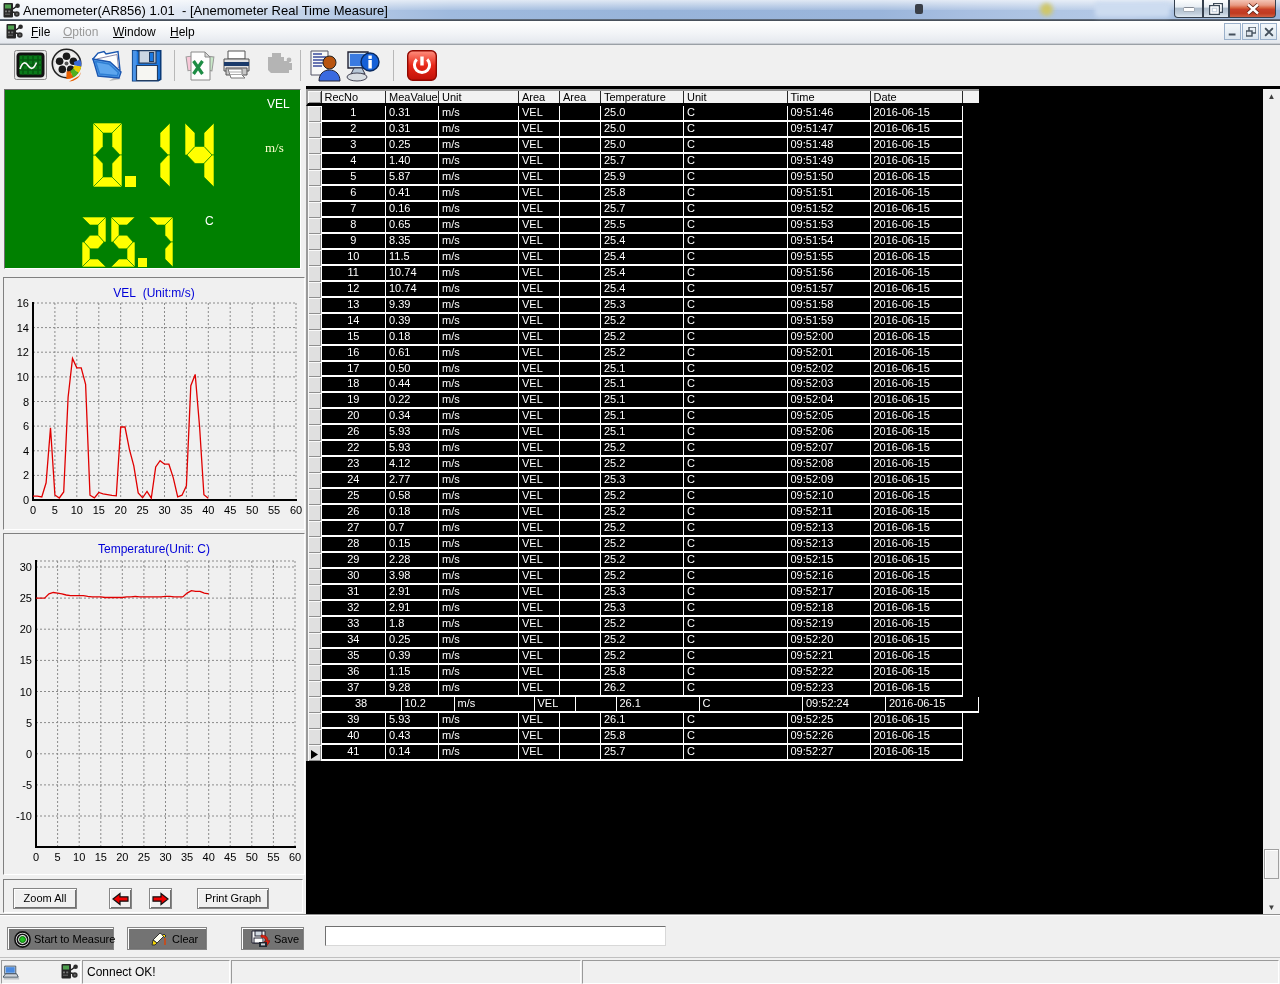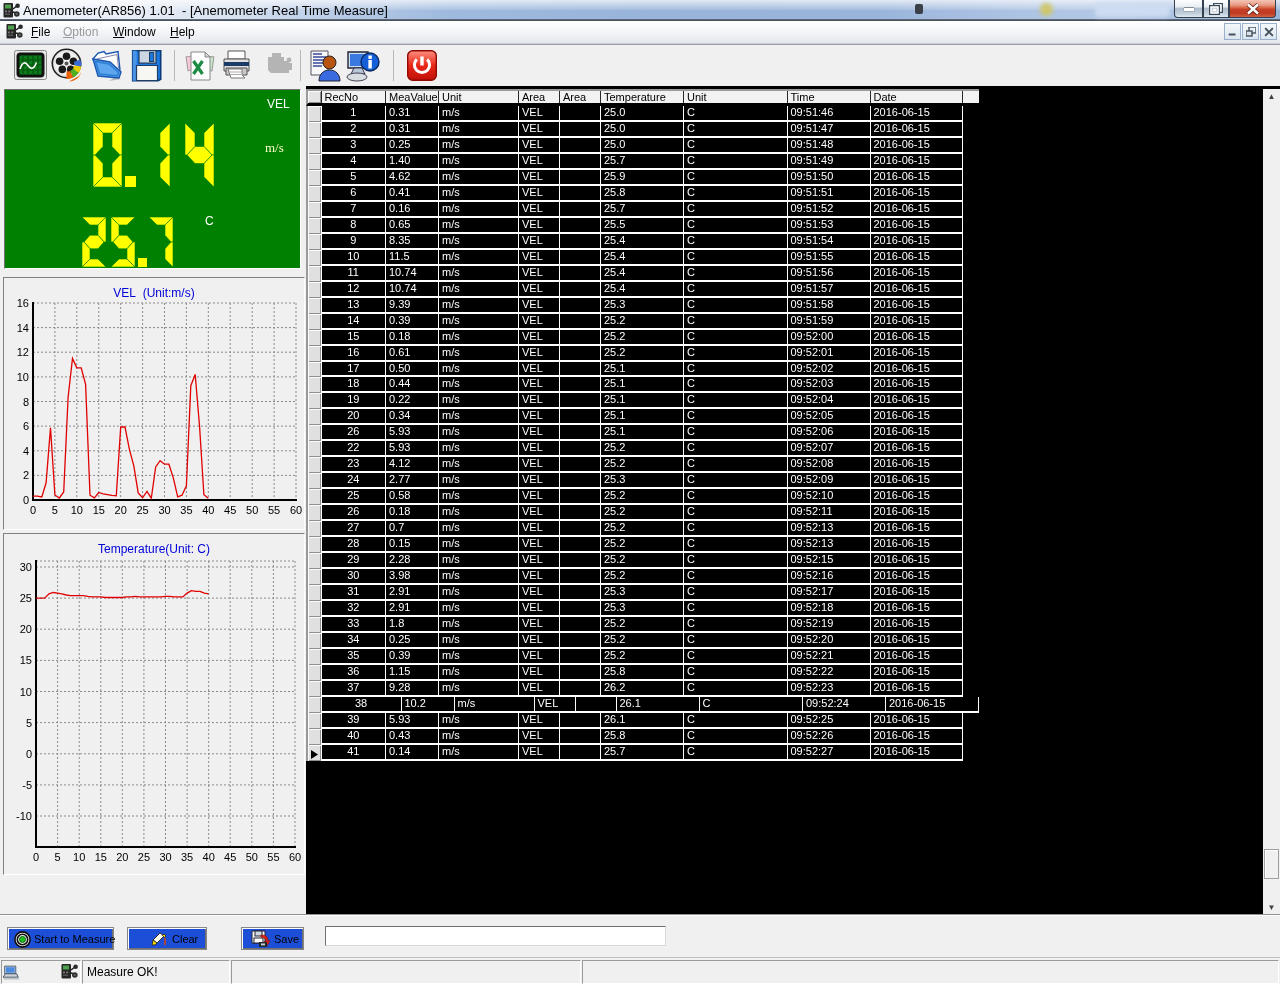--- a/index.html
+++ b/index.html
@@ -45,21 +45,21 @@
 .grow { display:flex; height:15.97px; background:#000; border-left:2px solid #9a9a9a; }
 .gind { width:13.5px; background:#e0e0e0; box-shadow:inset 1px 1px 0 #fafafa, inset -1px -1px 0 #909090; border-right:1px solid #fff; text-align:center; }
 .gc { font-size:11px; color:#fff; padding-left:3px; border-right:1px solid #fff; border-bottom:2px solid #fff; line-height:13px; overflow:hidden; white-space:nowrap; }
 .gcc { text-align:center; padding-left:0; }
 
 #vsb { left:1263px; top:3px; width:17px; height:826px; background:#f0f0f0; }
 .sbtn { position:absolute; left:0; width:17px; height:15px; color:#404040; font-size:8px; text-align:center; line-height:15px; }
 #vsbthumb { position:absolute; left:1px; top:760px; width:15px; height:30px; background:#f0f0f0; border:1px solid #a0a0a0; box-shadow:inset 1px 1px 0 #fff; }
 
 #ctrlbar { left:0; top:915px; width:1280px; height:42px; background:#f0f0f0; border-top:1px solid #fff; box-shadow:0 -1px 0 #909090; }
-.bbtn { position:absolute; top:11px; height:23px; background:#1d4ed8; border:1px solid #868686; box-shadow:inset 1px 1px 0 #ffffff, inset -1px -1px 0 #707070; font-size:11px; color:#000; }
+.bbtn { position:absolute; top:11px; height:23px; background:#737373; border:1px solid #868686; box-shadow:inset 1px 1px 0 #ffffff, inset -1px -1px 0 #707070; font-size:11px; color:#000; }
 #inputbox { position:absolute; left:325px; top:10px; width:341px; height:20px; background:#fff; border:1px solid; border-color:#707070 #d8d8d8 #d8d8d8 #707070; }
 #statusbar { left:0; top:957px; width:1280px; height:27px; background:#f0f0f0; border-top:1px solid #c0c0c0; }
 .scell { position:absolute; top:2px; height:24px; border:1px solid; border-color:#9a9a9a #ffffff #ffffff #9a9a9a; }
 </style></head>
 <body>
 <div class="abs" id="titlebar"></div>
 <div class="abs" style="left:3px;top:2px;z-index:5"><svg width="17" height="17" viewBox="0 0 17 17">
 <rect x="0.5" y="1" width="9.5" height="14.5" rx="1" fill="#262626"></rect>
 <rect x="2" y="2.5" width="6" height="4" fill="#4ea04e"></rect>
 <rect x="2" y="8.5" width="2" height="1.8" fill="#777"></rect>
@@ -349,20 +349,30 @@
         <text x="139.9" y="327" text-anchor="middle" fill="#000" font-size="11">25</text>
         <text x="161.5" y="327" text-anchor="middle" fill="#000" font-size="11">30</text>
         <text x="183.1" y="327" text-anchor="middle" fill="#000" font-size="11">35</text>
         <text x="204.7" y="327" text-anchor="middle" fill="#000" font-size="11">40</text>
         <text x="226.2" y="327" text-anchor="middle" fill="#000" font-size="11">45</text>
         <text x="247.8" y="327" text-anchor="middle" fill="#000" font-size="11">50</text>
         <text x="269.4" y="327" text-anchor="middle" fill="#000" font-size="11">55</text>
         <text x="291.0" y="327" text-anchor="middle" fill="#000" font-size="11">60</text>
         <polyline points="32.0,64.1 36.3,64.1 40.6,64.1 45.0,59.8 49.3,58.5 53.6,59.1 57.9,59.8 62.2,61.0 66.5,61.6 70.8,61.6 75.2,61.6 79.5,61.6 83.8,62.3 88.1,62.9 92.4,62.9 96.8,62.9 101.1,63.5 105.4,63.5 109.7,63.5 114.0,63.5 118.3,63.5 122.7,62.9 127.0,62.9 131.3,62.3 135.6,62.9 139.9,62.9 144.2,62.9 148.6,62.9 152.9,62.9 157.2,62.9 161.5,62.3 165.8,62.3 170.1,62.9 174.4,62.9 178.8,62.9 183.1,59.1 187.4,56.7 191.7,57.3 196.0,57.3 200.3,59.1 204.7,59.8" fill="none" stroke="#e00000" stroke-width="1.3"></polyline>
       </svg>
+  <div class="abs" id="chartbtns">
+    <div class="cbtn" style="left:9px;width:64px;line-height:19px">Zoom All</div>
+    <div class="cbtn" style="left:105px;width:23px;padding-top:3px"><svg width="17" height="14" viewBox="0 0 17 14">
+<path d="M1 7 L8 1.5 V4.8 H16 V9.2 H8 V12.5 Z" fill="#f00000" stroke="#111" stroke-width="1.2"></path>
+</svg></div>
+    <div class="cbtn" style="left:145px;width:23px;padding-top:3px"><svg width="17" height="14" viewBox="0 0 17 14">
+<path d="M16 7 L9 1.5 V4.8 H1 V9.2 H9 V12.5 Z" fill="#f00000" stroke="#111" stroke-width="1.2"></path>
+</svg></div>
+    <div class="cbtn" style="left:193px;width:72px;line-height:19px">Print Graph</div>
+  </div>
  </div>
  <div class="abs" id="grid">
       <div class="ghrow">
         <div class="gind" style="background:#e4e4e4"></div>
         <div class="ghc" style="width:64.5px">RecNo</div>
         <div class="ghc" style="width:53px">MeaValue</div>
         <div class="ghc" style="width:80px">Unit</div>
         <div class="ghc" style="width:41px">Area</div>
         <div class="ghc" style="width:41px">Area</div>
         <div class="ghc" style="width:83px">Temperature</div>
@@ -414,21 +424,21 @@
         <div class="gc" style="width:41px">VEL</div>
         <div class="gc" style="width:41px"></div>
         <div class="gc" style="width:83px">25.7</div>
         <div class="gc" style="width:103.5px">C</div>
         <div class="gc" style="width:83.0px">09:51:49</div>
         <div class="gc" style="width:92.5px">2016-06-15</div>
       </div>
       <div class="grow">
         <div class="gind"></div>
         <div class="gc gcc" style="width:64.5px">5</div>
-        <div class="gc" style="width:53px">4.62</div>
+        <div class="gc" style="width:53px">5.87</div>
         <div class="gc" style="width:80px">m/s</div>
         <div class="gc" style="width:41px">VEL</div>
         <div class="gc" style="width:41px"></div>
         <div class="gc" style="width:83px">25.9</div>
         <div class="gc" style="width:103.5px">C</div>
         <div class="gc" style="width:83.0px">09:51:50</div>
         <div class="gc" style="width:92.5px">2016-06-15</div>
       </div>
       <div class="grow">
         <div class="gind"></div>
@@ -916,16 +926,16 @@
 <rect x="2" y="8.5" width="2" height="1.8" fill="#777"></rect>
           <rect x="5.2" y="8.5" width="2" height="1.8" fill="#777"></rect>
 <rect x="2" y="11.5" width="5" height="1.5" fill="#555"></rect>
 <path d="M10 7 l4.5 -3.5 M10 10 l5 1.5" stroke="#1c1c1c" stroke-width="1.5"></path>
 <circle cx="13.8" cy="12" r="2.8" fill="#303030"></circle>
           <circle cx="14.6" cy="3.8" r="2.3" fill="#2a2a2a"></circle>
 <circle cx="13.8" cy="12" r="1.1" fill="#686868"></circle>
 </svg></span>
     </div>
   <div class="scell" style="left:82px;width:148px">
-      <span style="position:absolute;left:4px;top:4px;font-size:12px">Measure OK!</span>
+      <span style="position:absolute;left:4px;top:4px;font-size:12px">Connect OK!</span>
     </div>
   <div class="scell" style="left:231px;width:350px"></div>
   <div class="scell" style="left:582px;width:697px"></div>
 </div>
 </body></html>

